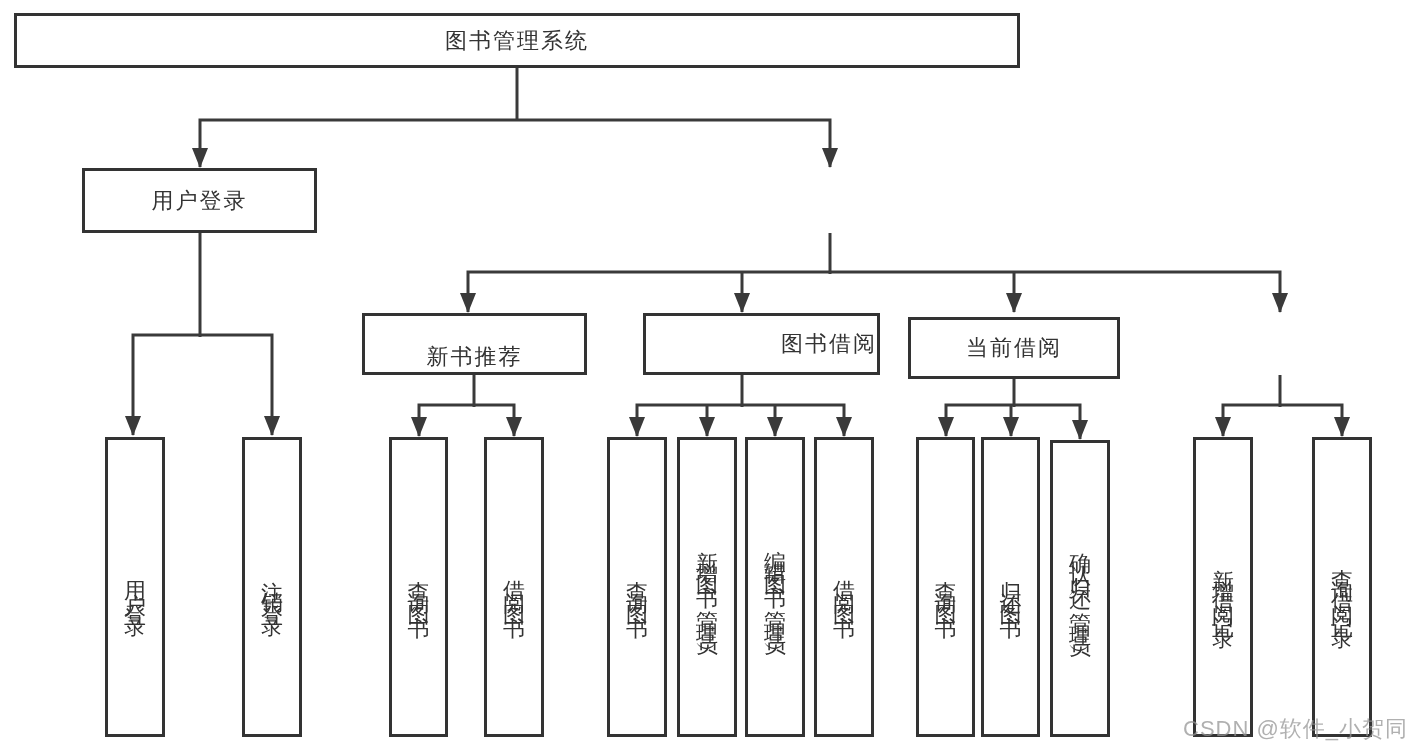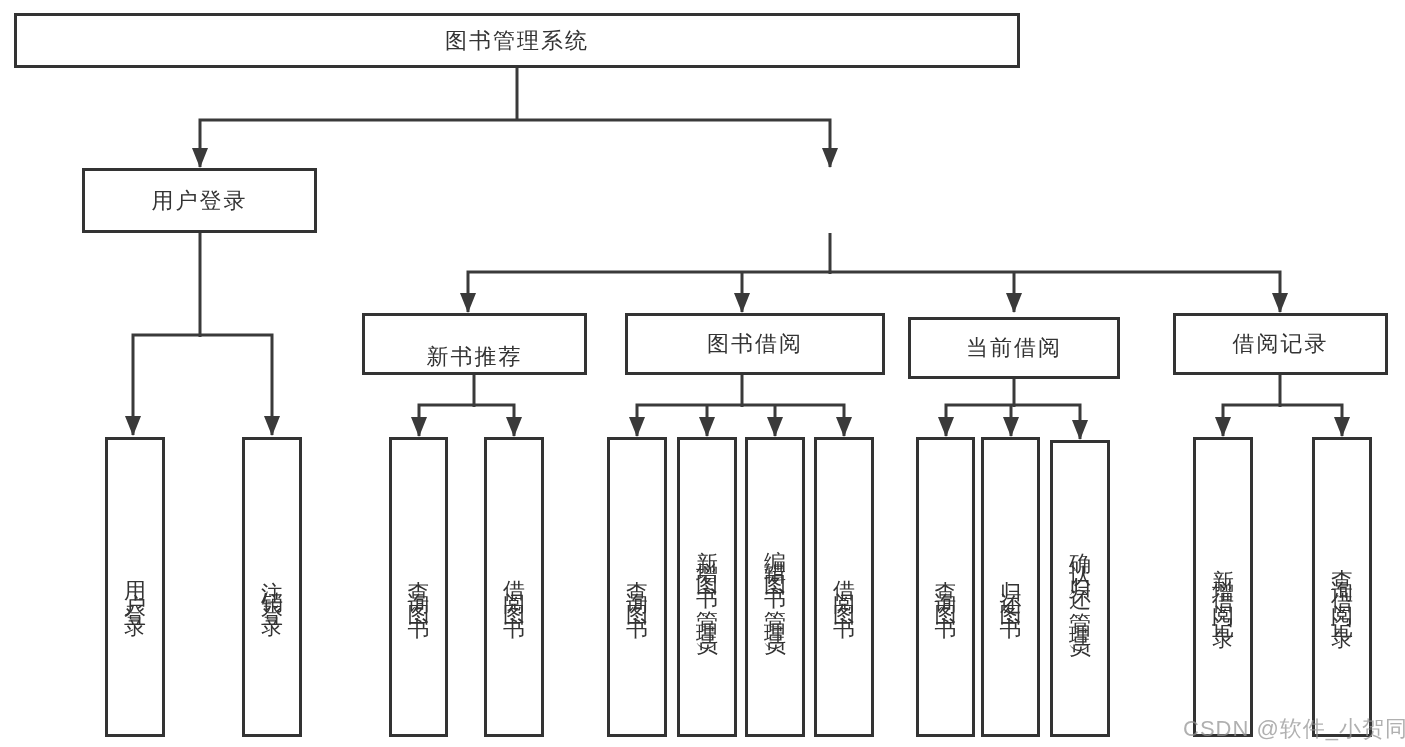--- a/index.html
+++ b/index.html
@@ -111,28 +111,25 @@
     <span>图书管理系统</span>
   </div>
 
   <div class="box" style="left:82px; top:168px; width:235px; height:65px;">
     <span>用户登录</span>
   </div>
 
   <div class="box" style="left:362px; top:313px; width:225px; height:62px;align-items:flex-end;">
     <span>新书推荐</span>
   </div>
-  <div class="box" style="left:625px; top:313px; width:260px; height:62px;">
+  <div class="box" style="left:643px; top:313px; width:237px; height:62px;justify-content:flex-end;">
     <span>图书借阅</span>
   </div>
   <div class="box" style="left:908px; top:317px; width:212px; height:62px;">
     <span>当前借阅</span>
-  </div>
-  <div class="box" style="left:1173px; top:313px; width:215px; height:62px;">
-    <span>借阅记录</span>
   </div>
 
   <div class="box vbox" style="left:105px; top:437px; width:60px; height:300px;">
     <span class="vtext">用户登录</span>
   </div>
   <div class="box vbox" style="left:242px; top:437px; width:60px; height:300px;">
     <span class="vtext">注销登录</span>
   </div>
 
   <div class="box vbox" style="left:389px; top:437px; width:59px; height:300px;">

